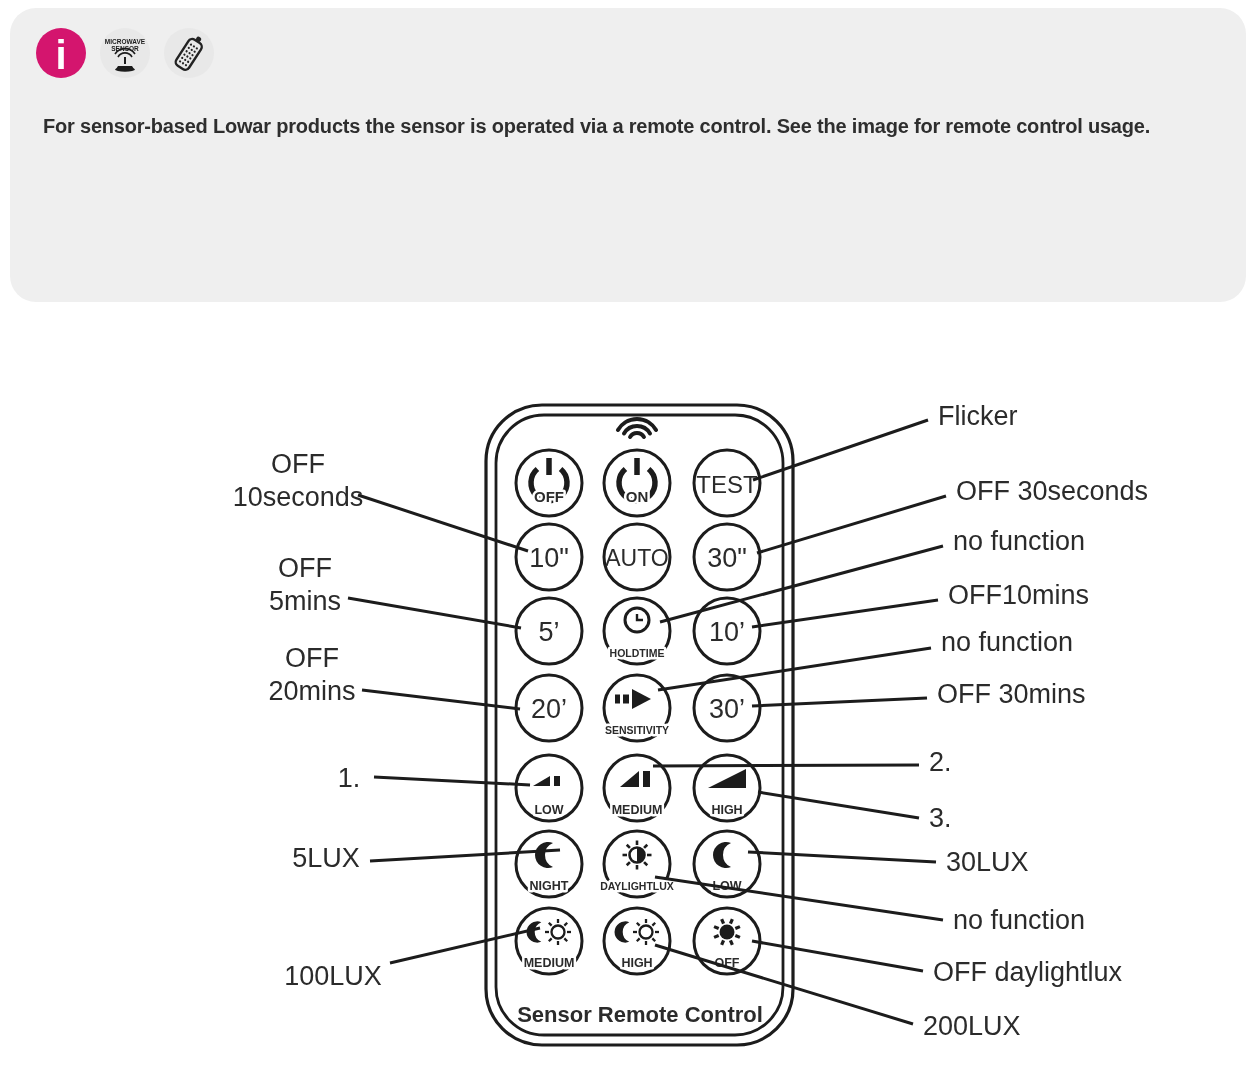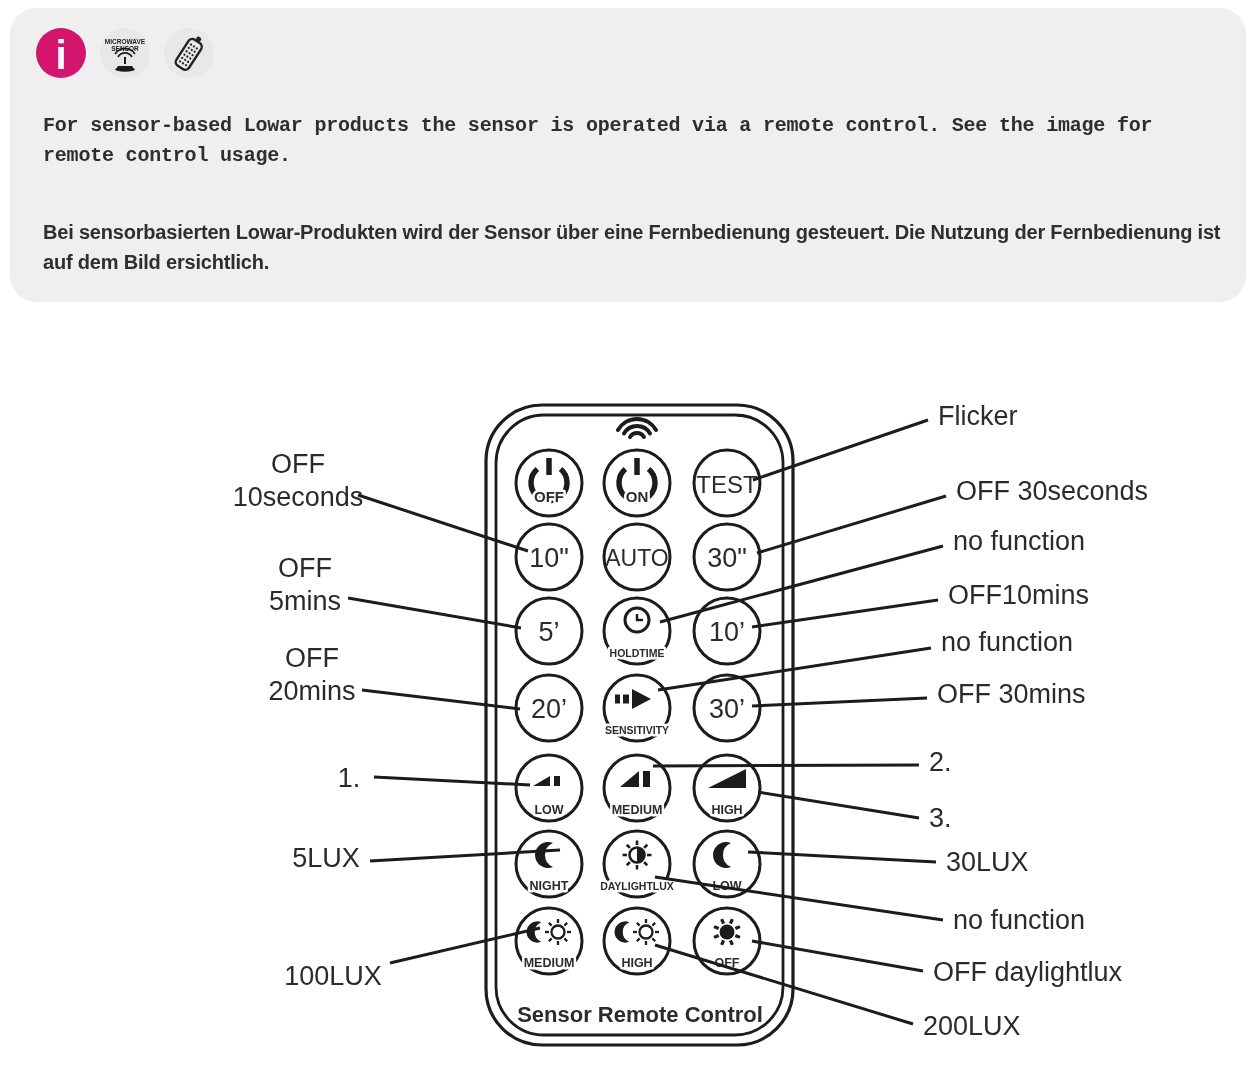--- a/index.html
+++ b/index.html
@@ -9,21 +9,21 @@
   }
   .info-box{
     position:absolute;left:10px;top:8px;width:1236px;height:294px;
     background:#efefef;border-radius:26px;
   }
   .icon-row{position:absolute;left:24px;top:18px;display:flex;align-items:center;gap:10px;}
   .info-box p{
     position:absolute;left:33px;width:1190px;margin:0;
     font-size:20px;font-weight:700;color:#2e2e2e;line-height:30px;letter-spacing:-0.2px;
   }
-  .p-en{top:103px;font-family:Liberation Mono, monospace;}
+  .p-en{top:103px;}
   .p-hu{top:156px;}
   .p-de{top:209px;}
   #diagram{position:absolute;left:0;top:0;width:1256px;height:1080px;}
   svg text{font-family:"Liberation Sans", sans-serif;}
 </style>
 </head>
 <body>
 
 <div class="page">
 
@@ -70,21 +70,20 @@
               <circle cx="0" cy="7" r="1.1"></circle>
               <circle cx="3.5" cy="7" r="1.1"></circle>
             <circle cx="-3.5" cy="11" r="1.1"></circle>
               <circle cx="0" cy="11" r="1.1"></circle>
               <circle cx="3.5" cy="11" r="1.1"></circle>
           </g>
         </g>
       </svg>
     </div>
     <p class="p-en">For sensor-based Lowar products the sensor is operated via a remote control. See the image for remote control usage.</p>
-    <p class="p-de">Bei sensorbasierten Lowar-Produkten wird der Sensor über eine Fernbedienung gesteuert. Die Nutzung der Fernbedienung ist auf dem Bild ersichtlich.</p>
   </div>
 
   <svg id="diagram" viewBox="0 0 1256 1080">
       <g>
         <rect x="486" y="405" width="307" height="640" rx="56" fill="#ffffff" stroke="#1c1c1c" stroke-width="3.2"></rect>
         <rect x="496" y="415" width="287" height="620" rx="48" fill="none" stroke="#1c1c1c" stroke-width="2.8"></rect>
       </g>
       <g fill="none" stroke="#1c1c1c" stroke-width="4" stroke-linecap="round">
         <path d="M 630.072 437 A 8 8 0 0 1 643.928 437"></path>
         <path d="M 624.01 433.5 A 15 15 0 0 1 649.99 433.5"></path>

